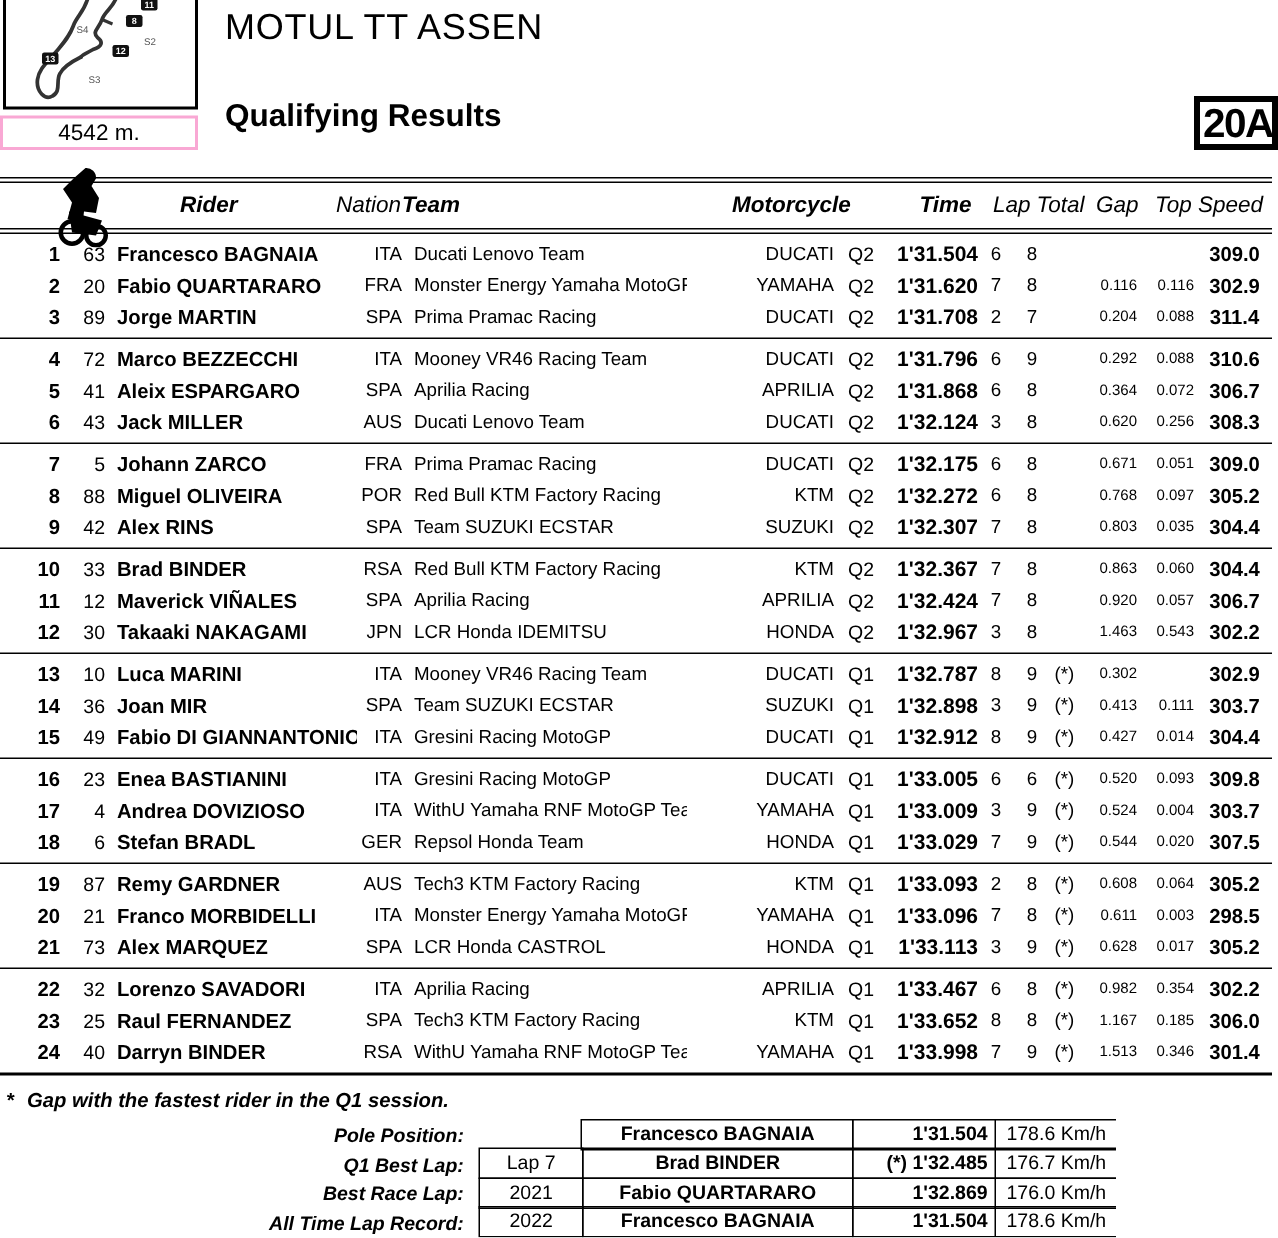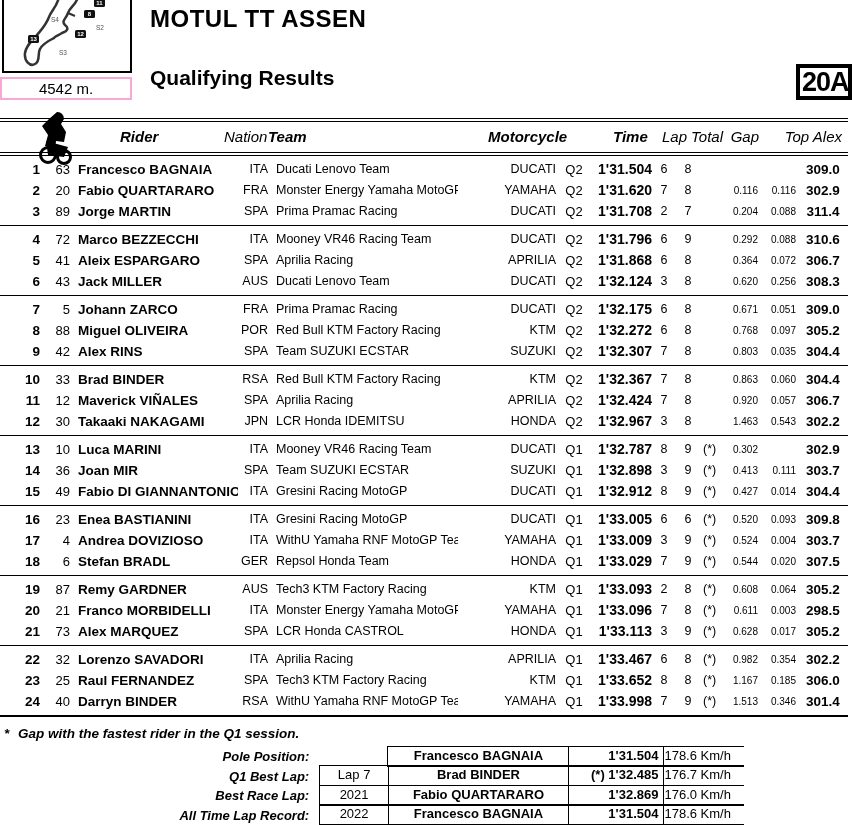--- a/index.html
+++ b/index.html
@@ -4,21 +4,21 @@
 <style>
   * { margin:0; padding:0; box-sizing:border-box; }
   html,body { background:#fff; }
   #page {
     position:relative; width:852px; height:825px; background:#fff; color:#000;
     font-family:"Liberation Sans", sans-serif; overflow:hidden;
   }
   
   #track-box { position:absolute; left:2px; top:-3px; width:130px; height:76px; border:2px solid #000; background:#fff; }
   #length-box { position:absolute; left:0; top:77px; width:132px; height:23px; border:2px solid #f9a8d4; text-align:center; font-size:15px; line-height:19px; }
-  #title { position:absolute; left:150px; top:5px; font-size:24px; font-weight:bold; letter-spacing:.5px; }
+  #title { position:absolute; left:150px; top:5px; font-size:24px; font-weight:normal; letter-spacing:.5px; }
   #subtitle { position:absolute; left:150px; top:66px; font-size:21px; font-weight:bold; }
   #page-code { position:absolute; right:0; top:64px; width:56px; height:36px; border:4px solid #000; overflow:hidden;
     font-size:27px; font-weight:bold; line-height:29px; letter-spacing:-1px; padding-left:2px; }
   
   #table-wrap { position:absolute; left:0; right:4px; top:118px; }
   .hband { position:relative; height:38px; border-top:1.5px solid #000; border-bottom:1.5px solid #000; }
   .hband::before { content:""; position:absolute; top:2px; left:0; right:0; border-top:1px solid #000; }
   .hband::after  { content:""; position:absolute; bottom:2px; left:0; right:0; border-bottom:1px solid #000; }
   .hlabel { position:absolute; top:9px; font-size:15px; font-style:italic; white-space:nowrap; }
   .hb { font-weight:bold; }
@@ -45,21 +45,21 @@
   #footnote { position:absolute; left:4px; top:726px; font-size:13.5px; font-weight:bold; font-style:italic; display:flex; }
   #footnote .star { width:14px; }
   
   #summary { position:absolute; left:0; top:747px; width:744px; }
   .srow { display:flex; height:19.5px; }
   .s-label { width:352px; text-align:right; padding-right:10px; font-weight:bold; font-style:italic; font-size:13px; line-height:19px; }
   .s-cell1 { width:77px; border:1.5px solid #000; margin-top:-1.5px; text-align:center; font-size:13px; line-height:17px; }
   .s-cell1.empty { border:none; margin-top:0; }
   .s-name  { width:201px; border:1.5px solid #000; margin-top:-1.5px; margin-left:-1.5px; text-align:center; font-weight:bold; font-size:13px; line-height:17px; }
   .s-time  { width:106px; border:1.5px solid #000; margin-top:-1.5px; margin-left:-1.5px; text-align:right; padding-right:5px; font-weight:bold; font-size:13px; line-height:17px; }
-  .s-speed { width:88px; border-top:1.5px solid #000; border-bottom:1.5px solid #000; margin-top:-1.5px; text-align:left; font-size:13px; line-height:17px; }
+  .s-speed { width:88px; border-top:1.5px solid #000; border-bottom:1.5px solid #000; margin-top:-1.5px; text-align:center; font-size:13px; line-height:17px; }
 </style>
 </head>
 <body>
 
 <div id="page">
 
   <div id="track-box">
     <svg width="126" height="72" viewBox="0 0 126 72">
       <path d="M55,-2 C53,8 47,12 45,18 C42,26 38,30 33,36 C27,43 22,47 21,54 C20,62 26,68 31,65 C37,62 33,55 36,50 C38,46 44,42 50,39" fill="none" stroke="#333" stroke-width="2.5" stroke-linecap="round"></path>
       <path d="M74,-2 C72,6 66,8 64,14 C62,20 57,22 61,26 C65,29 64,32 58,34 C53,37 50,38 50,39" fill="none" stroke="#333" stroke-width="2.5" stroke-linecap="round"></path>
@@ -96,21 +96,21 @@
         <path d="M8,30 L30,36 L26,46 L10,44 Z" fill="#000"></path>
       </svg>
       <div class="hlabel hb" style="left:120px">Rider</div>
       <div class="hlabel" style="left:224px">Nation</div>
       <div class="hlabel hb" style="left:268px">Team</div>
       <div class="hlabel hb" style="left:488px">Motorcycle</div>
       <div class="hlabel hb" style="left:613px">Time</div>
       <div class="hlabel" style="left:662px">Lap</div>
       <div class="hlabel" style="left:691px">Total</div>
       <div class="hlabel" style="right:89px">Gap</div>
-      <div class="hlabel" style="right:6px">Top Alex</div>
+      <div class="hlabel" style="right:6px">Top Speed</div>
     </div>
     <div id="results-body">
         <div class="group">
           <div class="row">
     <div class="c-pos">1</div>
     <div class="c-num">63</div>
     <div class="c-name">Francesco BAGNAIA</div>
     <div class="c-nat">ITA</div>
     <div class="c-team">Ducati Lenovo Team</div>
     <div class="c-moto">DUCATI</div>

